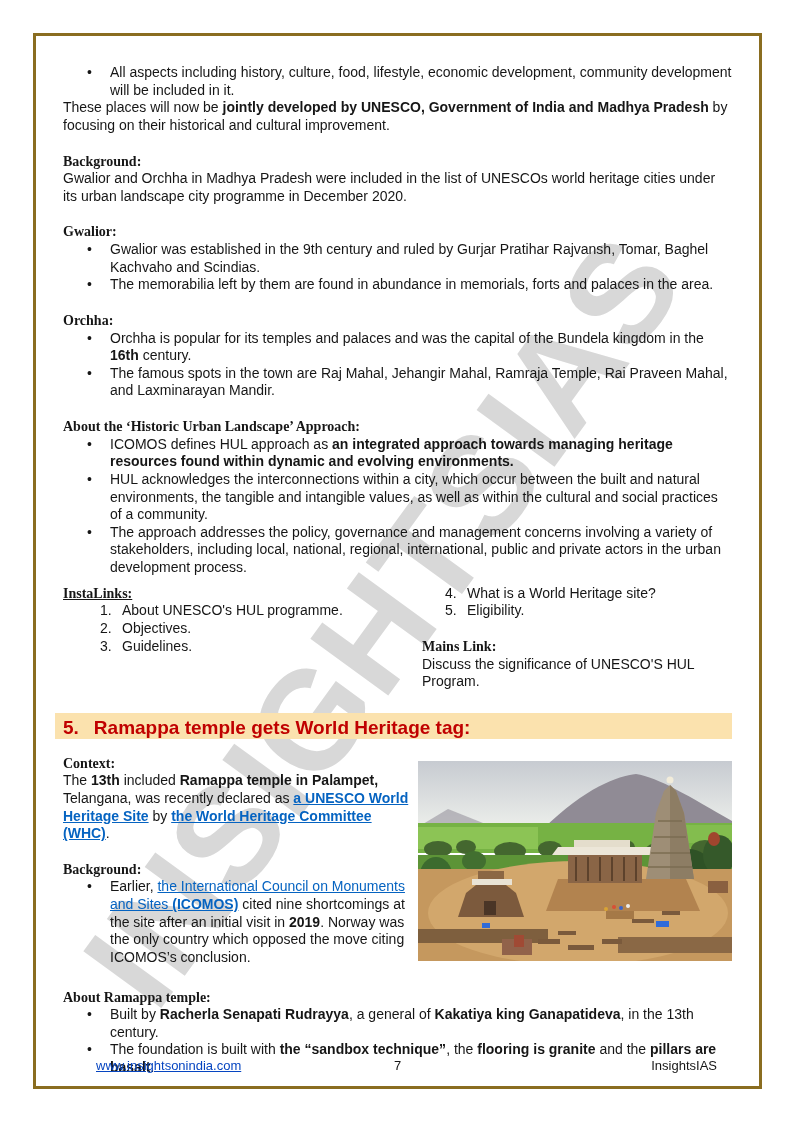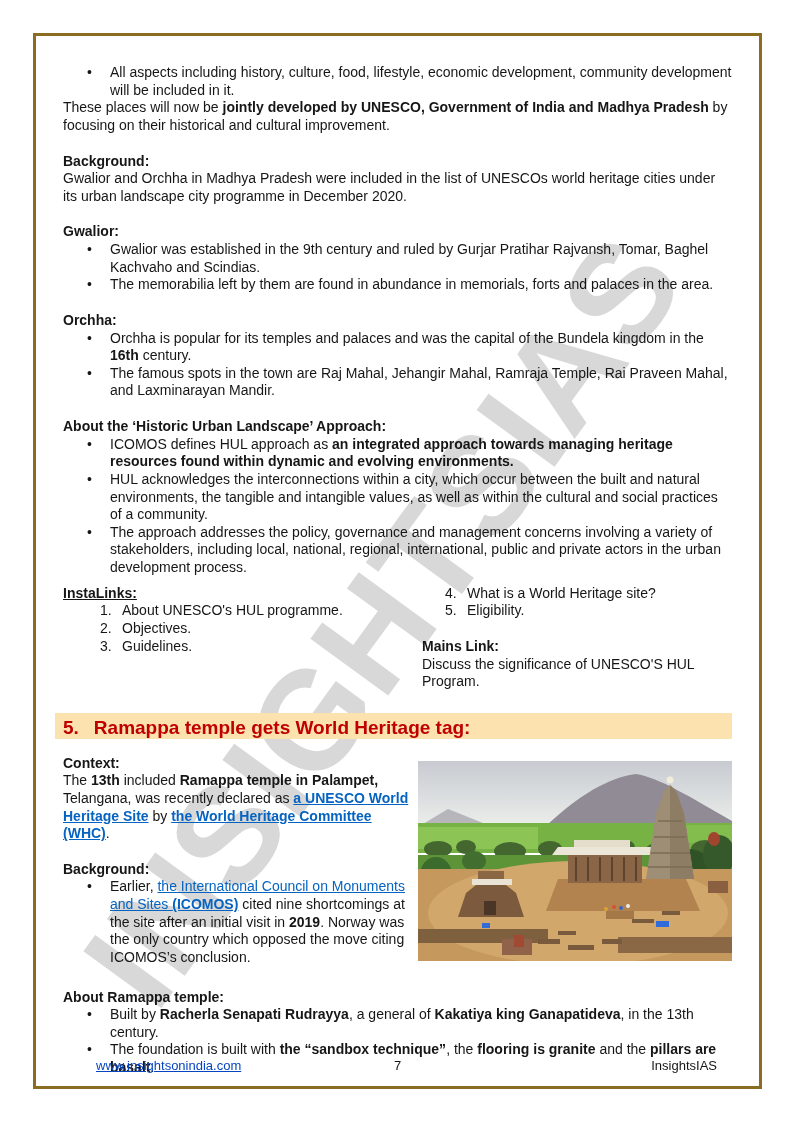--- a/index.html
+++ b/index.html
@@ -15,21 +15,21 @@
     position:absolute;left:48%;top:585px;
     transform:translate(-50%,-50%) rotate(-54deg);
     font-size:140px;font-weight:bold;letter-spacing:1px;
     color:#d8d8d8;white-space:nowrap;z-index:0;user-select:none;
   }
   .content{
     position:relative;z-index:1;padding:28px 27px 0 27px;
     font-size:14px;line-height:1.26;
   }
   .para{margin:0;}
-  .label{font-weight:bold;}
+  .label{font-weight:bold;font-family:Liberation Serif, serif;}
   .gap{height:18px;}
   .row{display:flex;}
   .row .g{flex:0 0 23px;margin-left:24px;}
   .row .n{flex:0 0 22px;margin-left:37px;}
   .row .tx{flex:1 1 auto;}
   .b{font-weight:bold;}
   .u{text-decoration:underline;}
   a.lnk{color:#0563c1;text-decoration:underline;cursor:pointer;}
   .insta{display:flex;margin-top:8px;}
   .insta .col-l{width:359px;flex:0 0 auto;}

